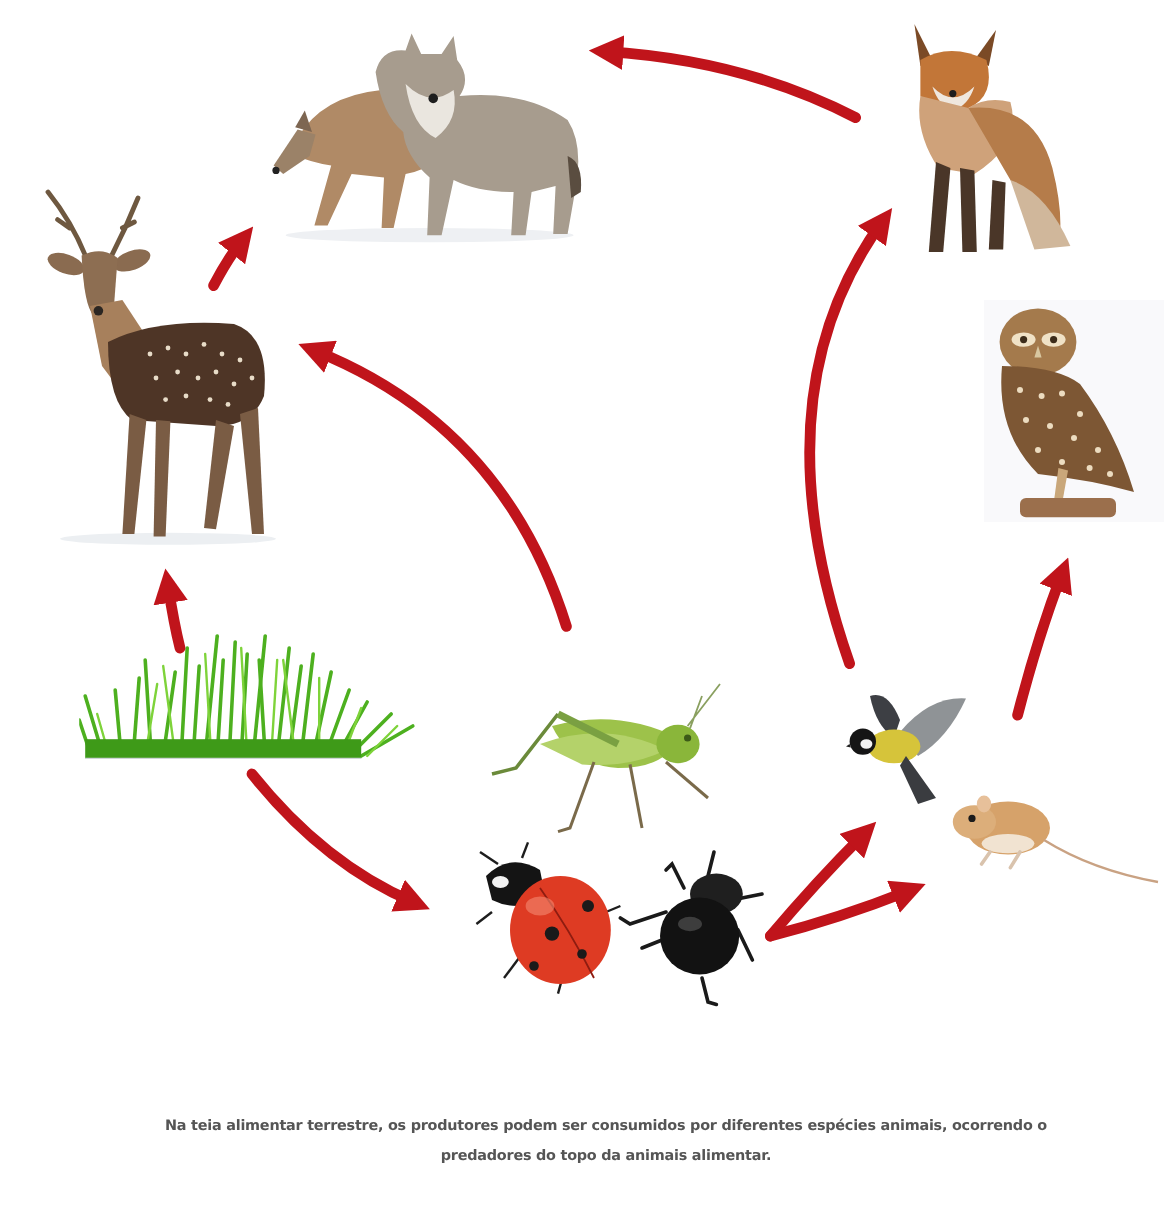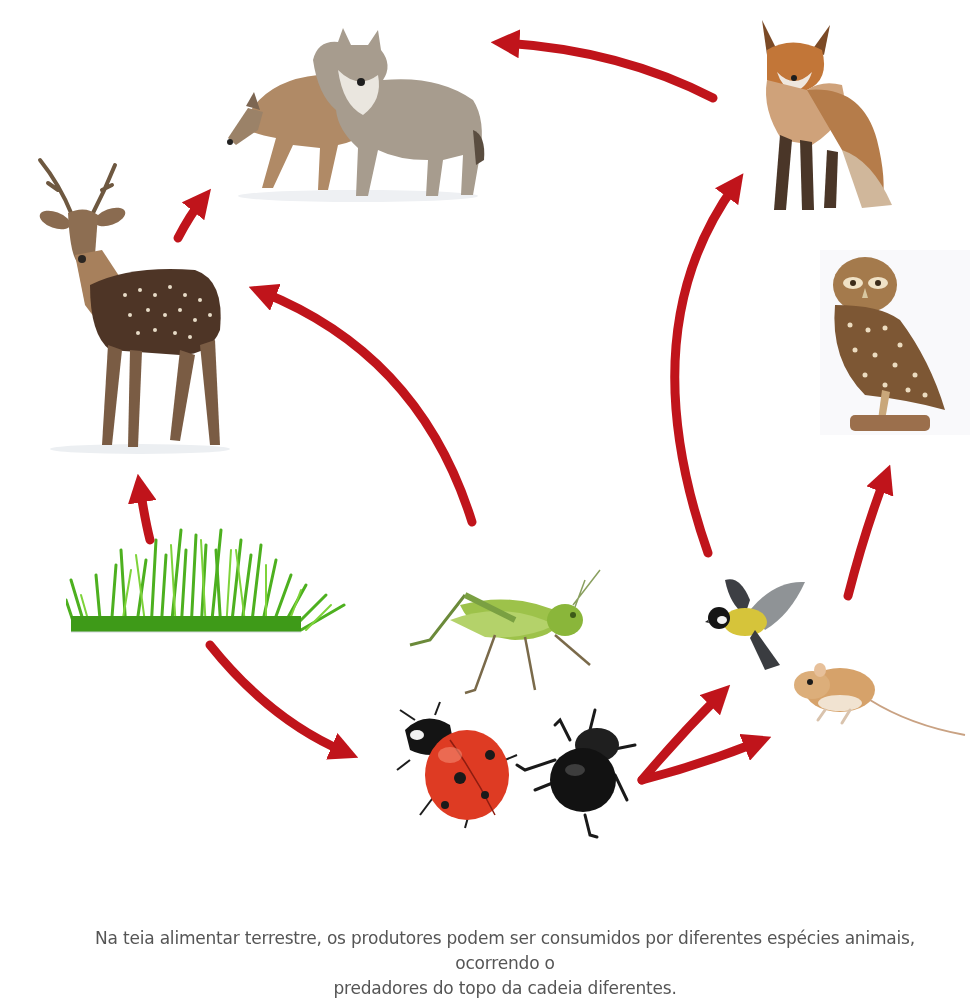--- a/index.html
+++ b/index.html
@@ -3,22 +3,22 @@
 <meta charset="utf-8">
 <style>
   html, body { margin: 0; padding: 0; background: #ffffff; }
   body { width: 976px; height: 1004px; position: relative; overflow: hidden; font-family: "Liberation Sans", sans-serif; }
   .stage { position: absolute; left: 0; top: 0; width: 976px; height: 900px; }
   .organism { position: absolute; }
   .organism svg { width: 100%; height: 100%; display: block; }
   .arrows { position: absolute; left: 0; top: 0; width: 976px; height: 900px; pointer-events: none; }
   .caption {
     position: absolute; left: 80px; top: 926px; width: 850px;
-    text-align: center; color: #555555; font-size: 17px; line-height: 25px;
-    font-family: "DejaVu Sans", sans-serif; font-weight: 400; letter-spacing: -0.2px;
+    text-align: center; color: #555555; font-size: 12px; line-height: 25px;
+    font-family: "DejaVu Sans", sans-serif; font-weight: 700; letter-spacing: -0.2px;
   }
   .label-hidden { position: absolute; width: 1px; height: 1px; overflow: hidden; clip: rect(0 0 0 0); }
 </style>
 </head>
 <body>
 
 <div class="stage">
 
   <div class="organism" style="left:218px;top:20px;width:270px;height:182px;">
     <span class="label-hidden">Lobos</span>
@@ -278,14 +278,14 @@
 
       <path d="M848 596 Q865 530 885 478" marker-end="url(#ah)"></path>
 
       <path d="M713 98 Q620 50 505 43" marker-end="url(#ah)"></path>
     </g>
   </svg>
 </div>
 
 <div class="caption">
   <div>Na teia alimentar terrestre, os produtores podem ser consumidos por diferentes espécies animais, ocorrendo o</div>
-  <div>predadores do topo da cadeia diferentes.</div>
+  <div>predadores do topo da animais alimentar.</div>
 </div>
 
 </body></html>

